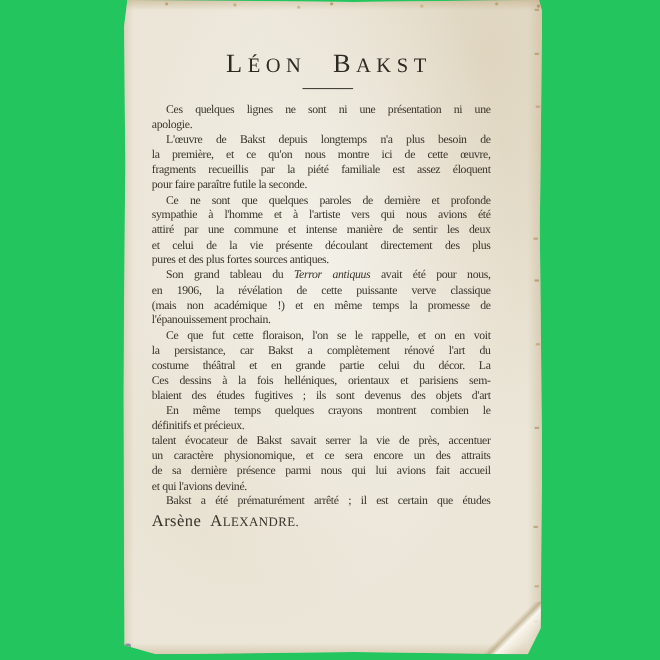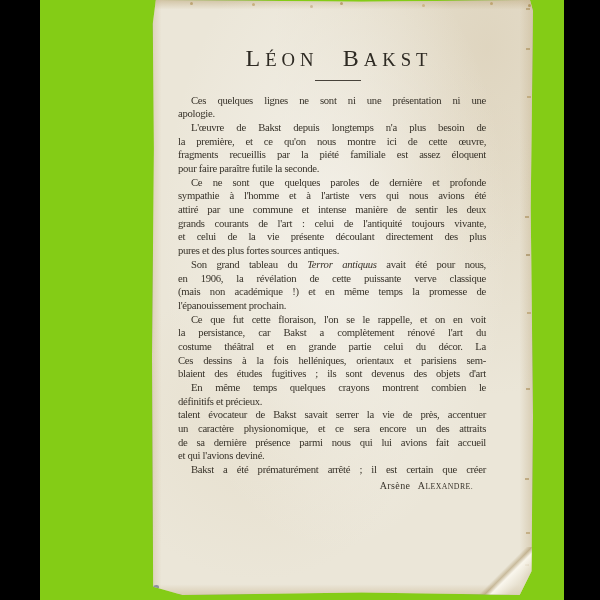--- a/index.html
+++ b/index.html
@@ -3,24 +3,23 @@
 <meta charset="utf-8">
 <style>
   html, body {
     margin: 0; padding: 0;
     background: #000;
     width: 600px; height: 600px;
     overflow: hidden;
   }
   .stage {
     position: relative;
-    width: 524px; height: 600px;
-    background: #84cc16;
+    width: 600px; height: 600px;
+    background: #22c55e;
     font-family: "Liberation Serif", "DejaVu Serif", serif;
-    margin-left: 40px;
   }
   
   .paper {
     position: absolute;
     left: 112px; top: 0;
     width: 381px; height: 595px;
     background-color: #ebe6d8;
     background-image:
       radial-gradient(ellipse at 48% 40%, #f3f0e8 0%, rgba(243,240,232,0) 62%),
       radial-gradient(ellipse at 88% 8%, rgba(205,188,155,.40), rgba(0,0,0,0) 45%),
@@ -93,22 +92,22 @@
     color: #38332a;
   }
   .line {
     height: 13.7px; line-height: 13.7px;
     text-align: justify; text-align-last: justify;
   }
   .line.first { text-indent: 13px; }
   .line.last  { text-align-last: left; }
   .signature {
     margin-top: 3px;
-    text-align: right; padding-right: 13px;
-    font-size: 10px; letter-spacing: .4px; word-spacing: 5px;
+    text-align: left; padding-right: 13px;
+    font-size: 15px; letter-spacing: .4px; word-spacing: 5px;
     color: #38332a;
   }
 </style>
 </head>
 <body>
 
 <div class="stage">
   <div class="paper">
     <div class="edge-top-speckles"></div>
     <div class="edge-ticks"></div>
@@ -122,39 +121,38 @@
       <div class="body">
           <div class="line first">Ces quelques lignes ne sont ni une présentation ni une</div>
           <div class="line last">apologie.</div>
           <div class="line first">L'œuvre de Bakst depuis longtemps n'a plus besoin de</div>
           <div class="line">la première, et ce qu'on nous montre ici de cette œuvre,</div>
           <div class="line">fragments recueillis par la piété familiale est assez éloquent</div>
           <div class="line last">pour faire paraître futile la seconde.</div>
           <div class="line first">Ce ne sont que quelques paroles de dernière et profonde</div>
           <div class="line">sympathie à l'homme et à l'artiste vers qui nous avions été</div>
           <div class="line">attiré par une commune et intense manière de sentir les deux</div>
-          <div class="line">grands courants de l'art : celui de l'antiquité toujours vivante,</div>
           <div class="line">et celui de la vie présente découlant directement des plus</div>
           <div class="line last">pures et des plus fortes sources antiques.</div>
           <div class="line first">Son grand tableau du <i>Terror antiquus</i> avait été pour nous,</div>
           <div class="line">en 1906, la révélation de cette puissante verve classique</div>
           <div class="line">(mais non académique !) et en même temps la promesse de</div>
           <div class="line last">l'épanouissement prochain.</div>
           <div class="line first">Ce que fut cette floraison, l'on se le rappelle, et on en voit</div>
           <div class="line">la persistance, car Bakst a complètement rénové l'art du</div>
           <div class="line">costume théâtral et en grande partie celui du décor. La</div>
           <div class="line">Ces dessins à la fois helléniques, orientaux et parisiens sem-</div>
           <div class="line">blaient des études fugitives ; ils sont devenus des objets d'art</div>
           <div class="line first">En même temps quelques crayons montrent combien le</div>
           <div class="line last">définitifs et précieux.</div>
           <div class="line">talent évocateur de Bakst savait serrer la vie de près, accentuer</div>
           <div class="line">un caractère physionomique, et ce sera encore un des attraits</div>
           <div class="line">de sa dernière présence parmi nous qui lui avions fait accueil</div>
           <div class="line last">et qui l'avions deviné.</div>
-          <div class="line first">Bakst a été prématurément arrêté ; il est certain que créer</div>
+          <div class="line first">Bakst a été prématurément arrêté ; il est certain que études</div>
         </div>
 
       <div class="signature">
         <span>Arsène</span>
         <span><span class="cap">A</span><span class="sc">LEXANDRE.</span></span>
       </div>
     </div>
   </div>
 </div>
 

